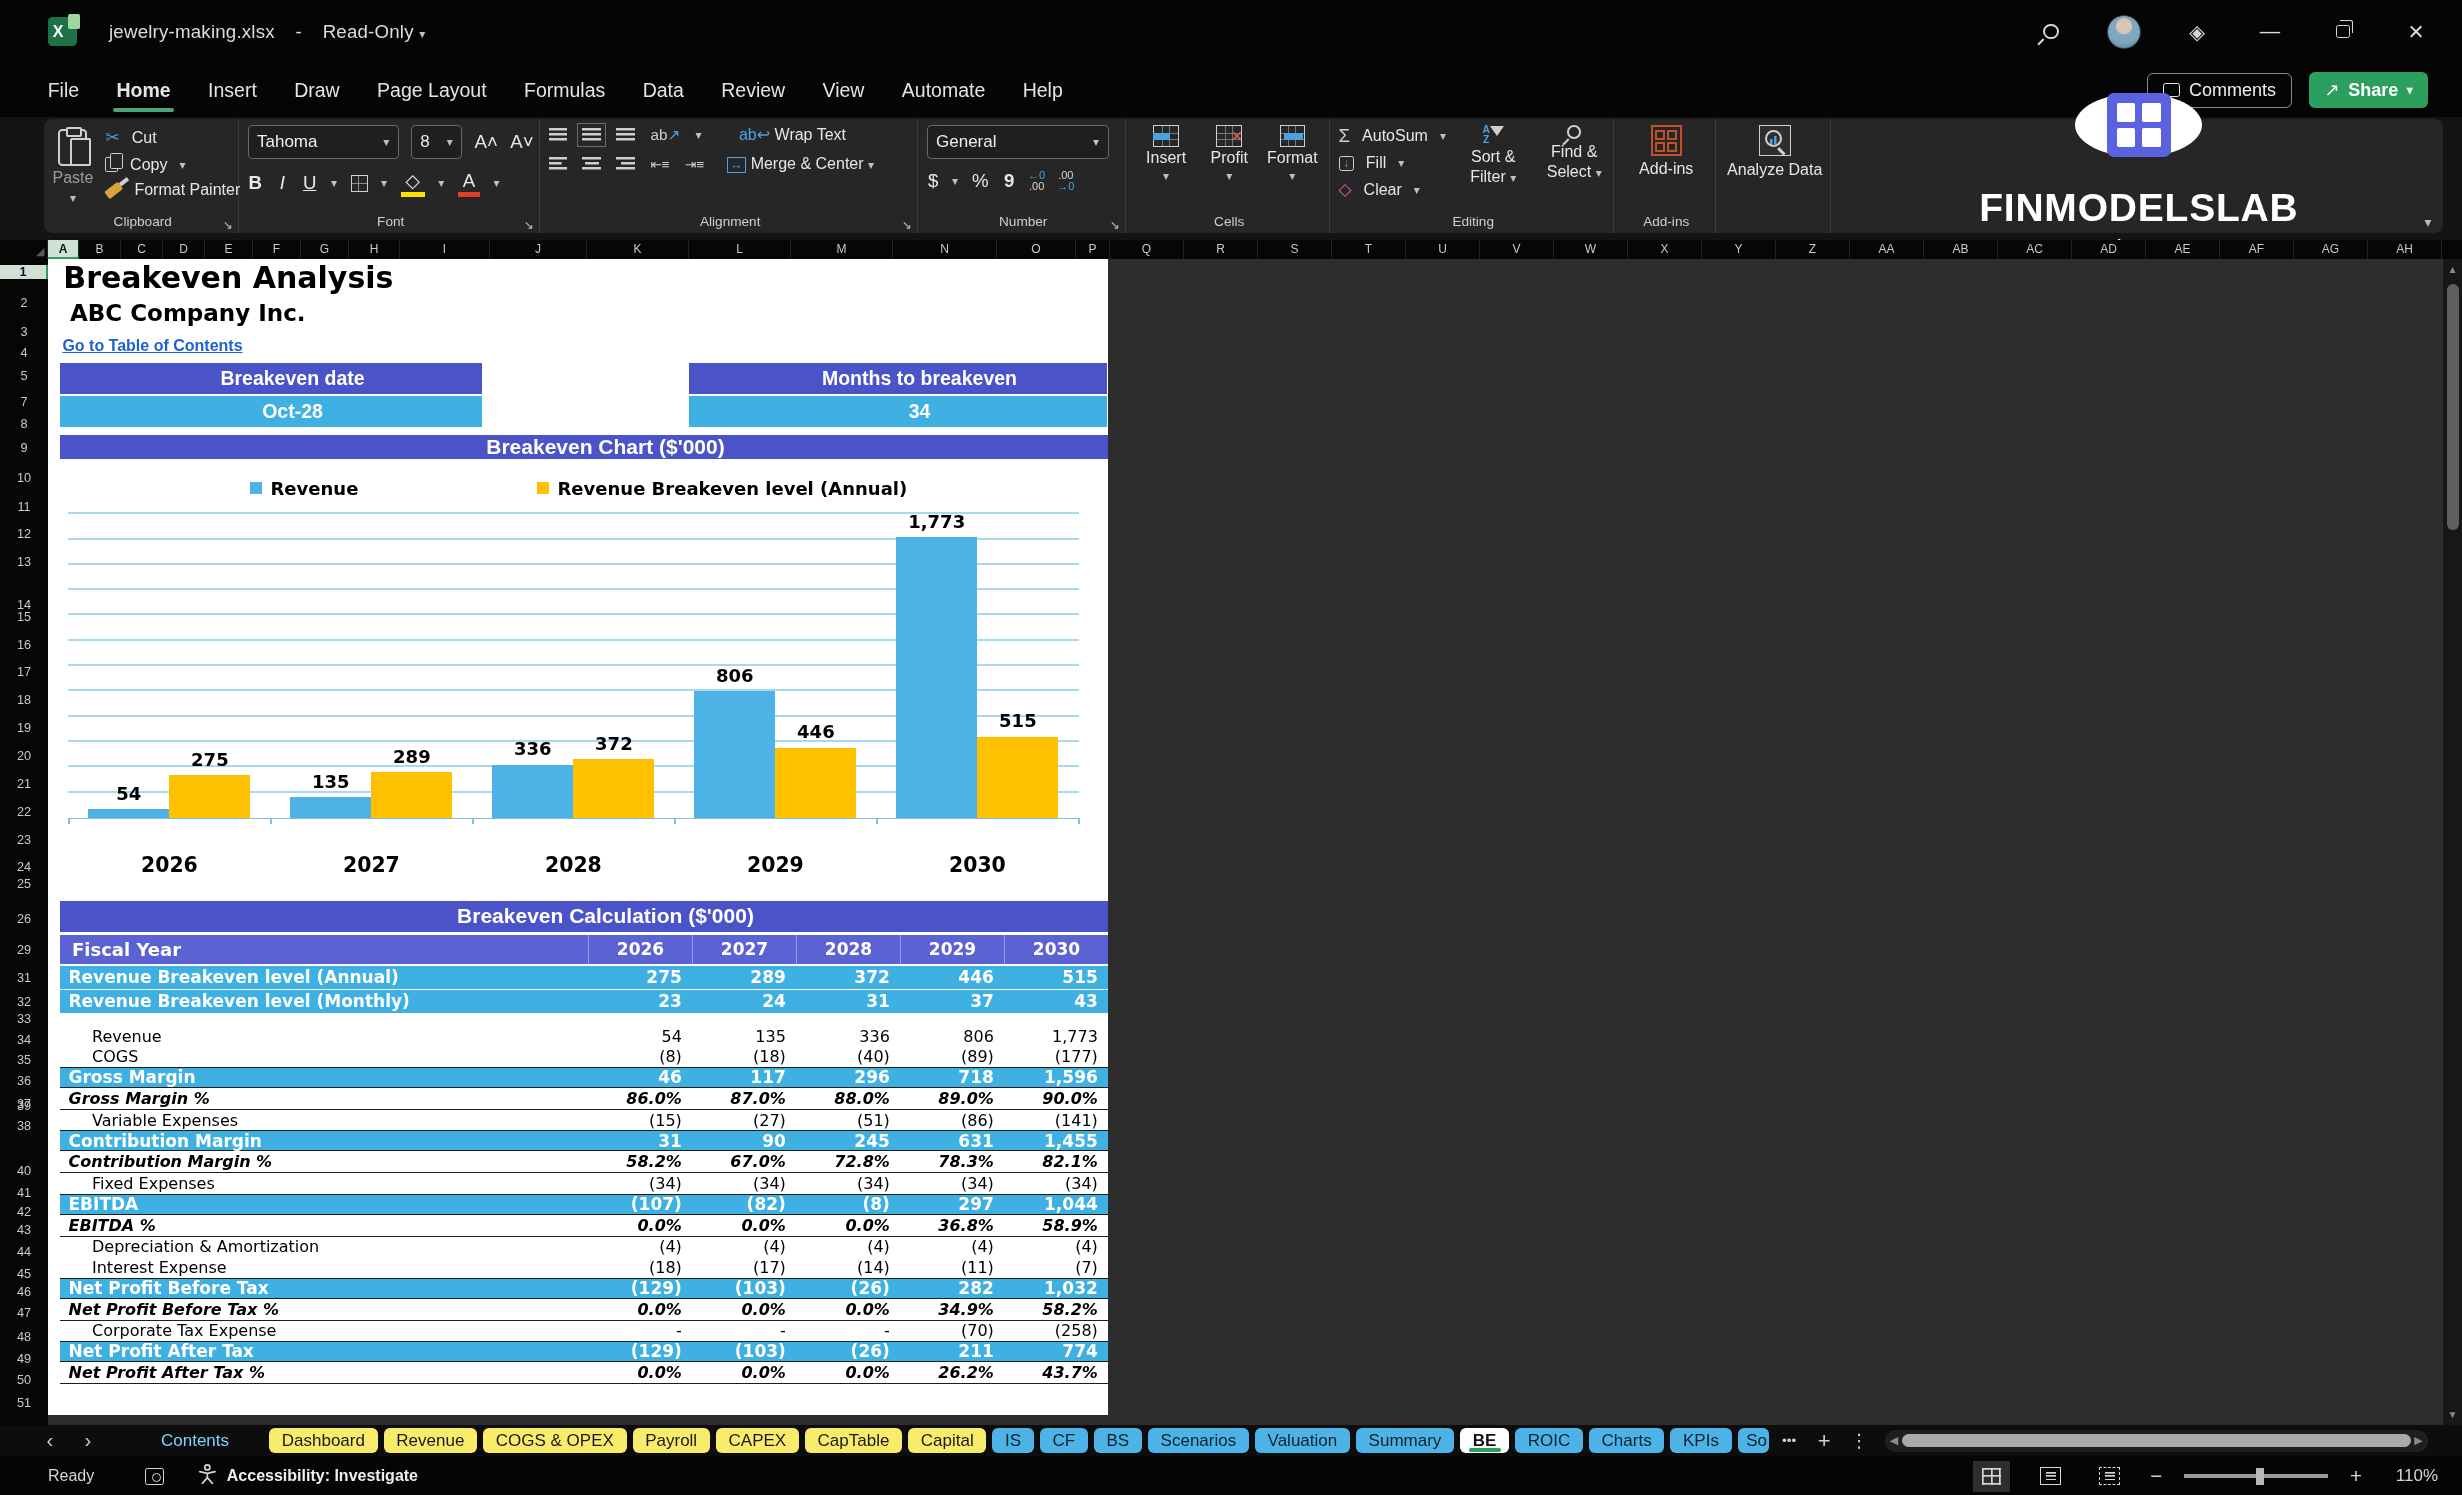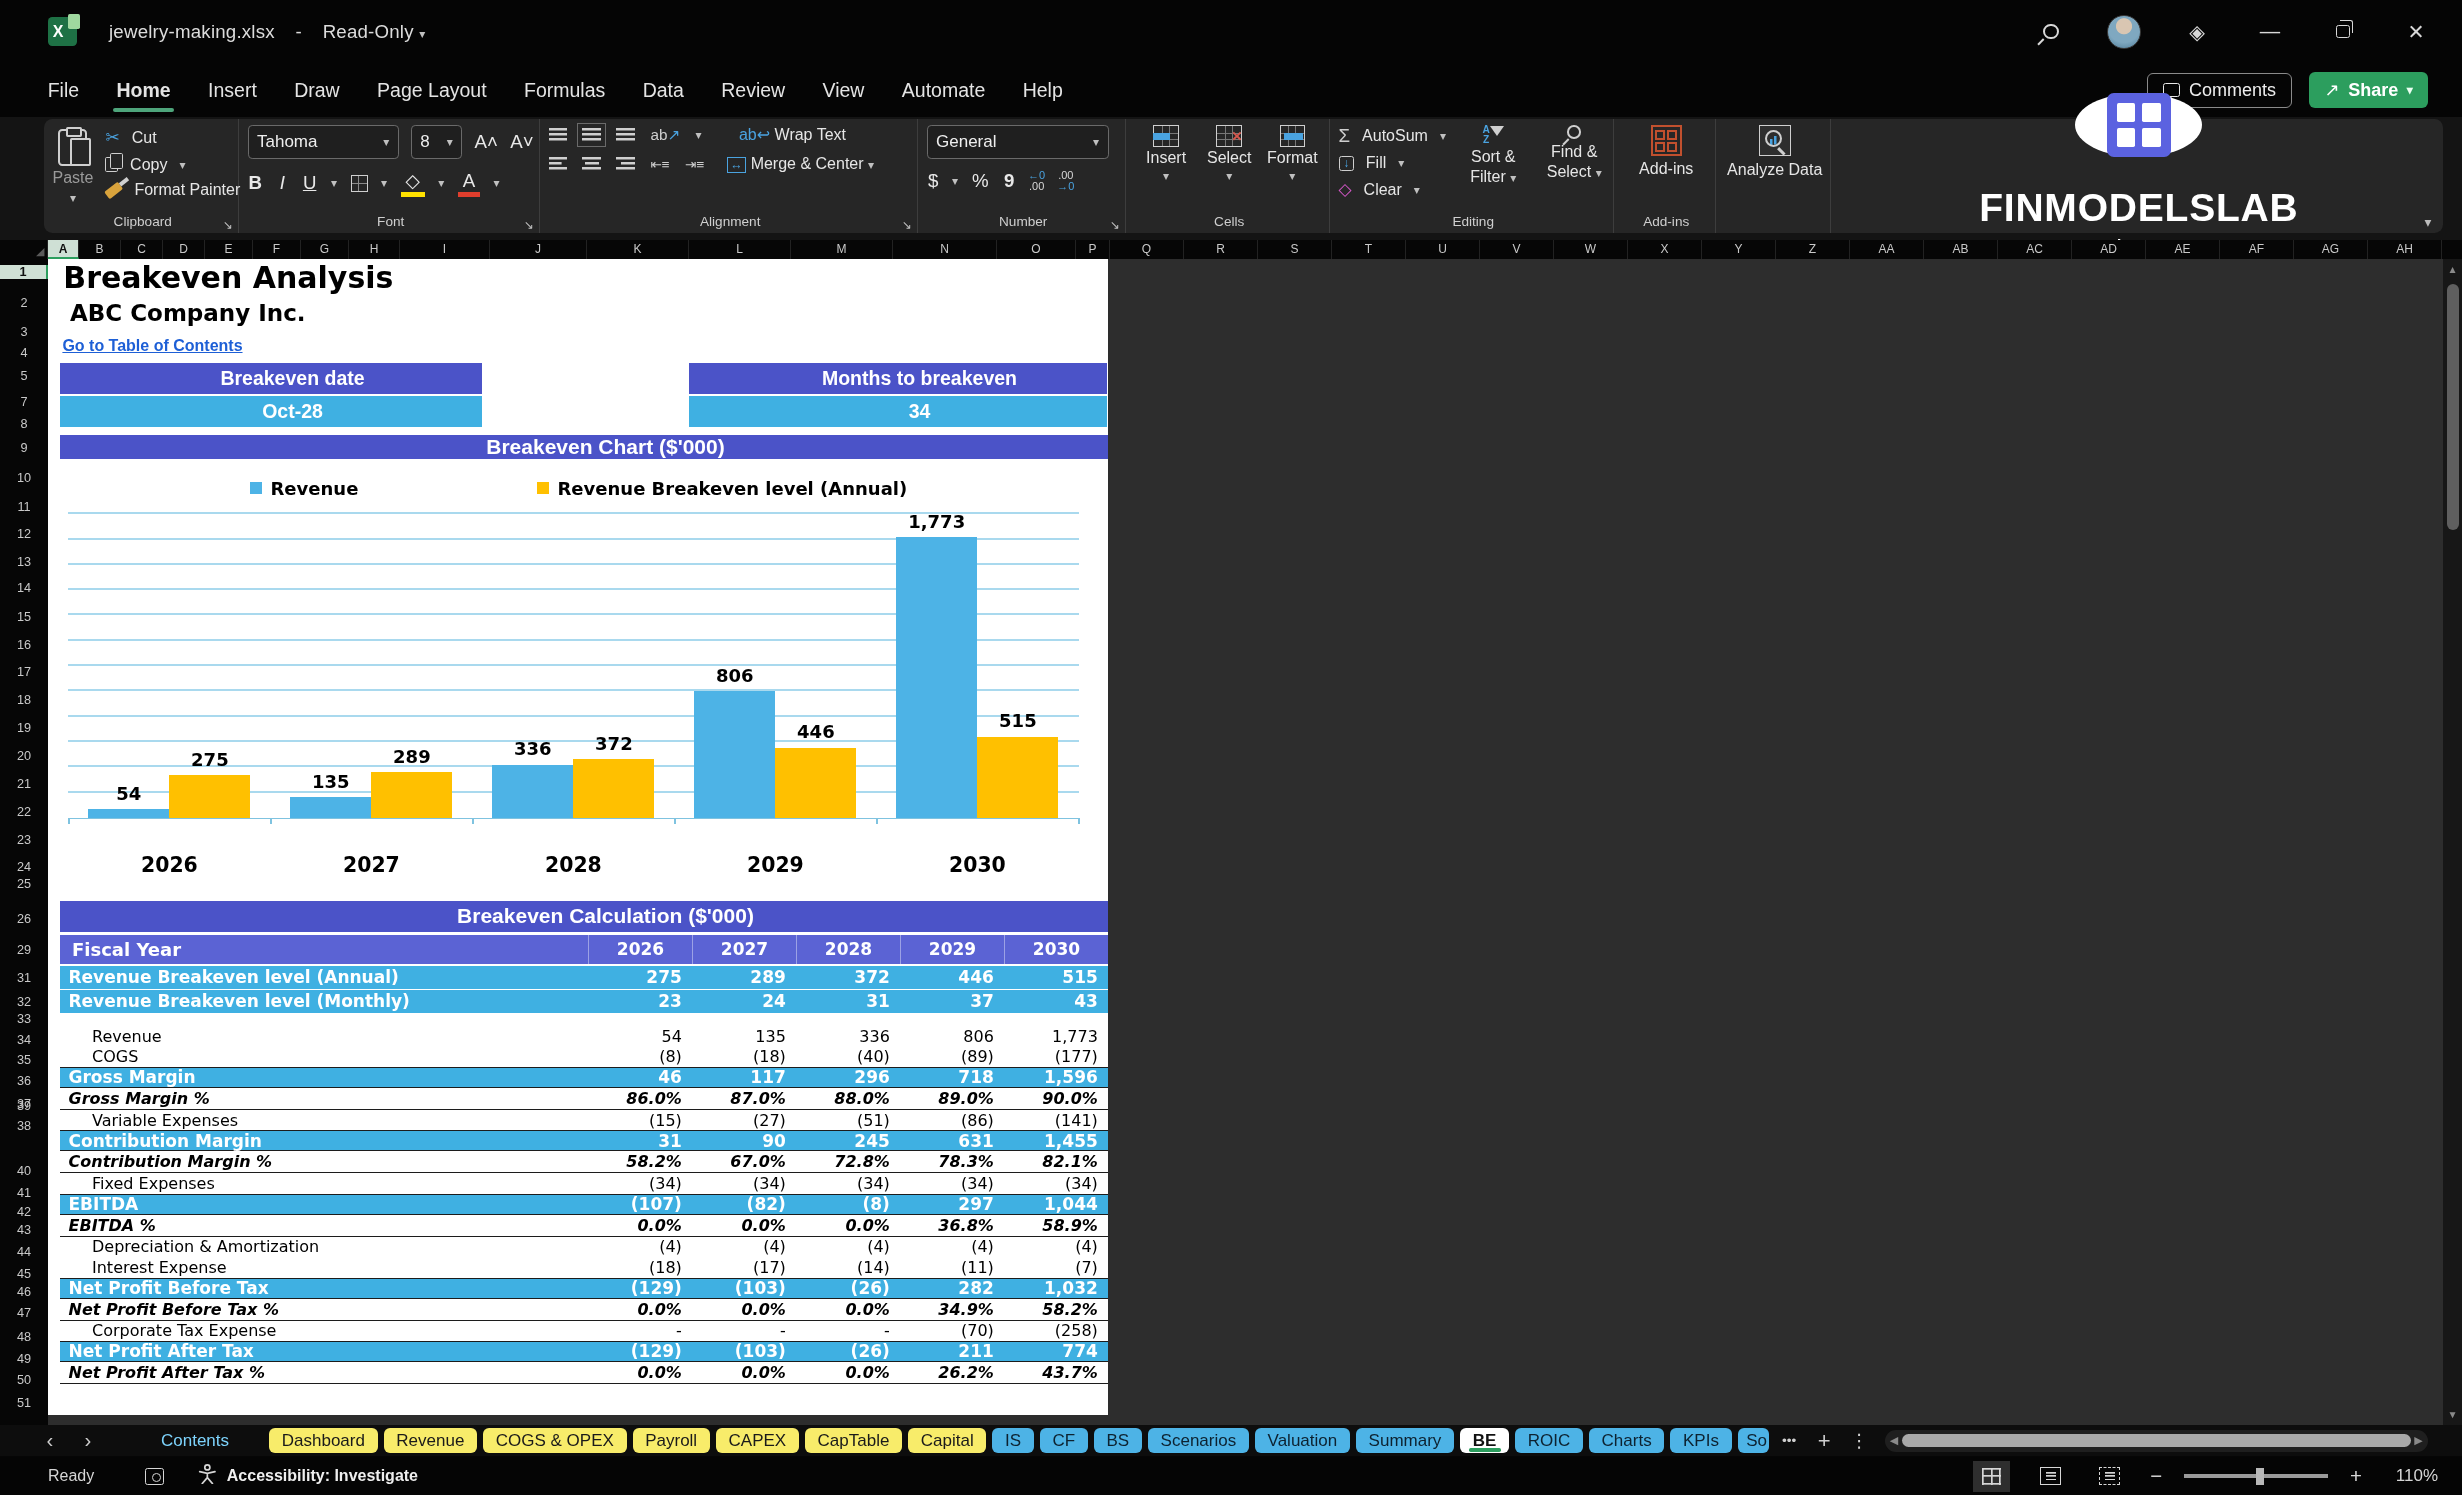--- a/index.html
+++ b/index.html
@@ -343,21 +343,21 @@
 
   <div class="rgroup" style="width:204px;">
     <div class="rrow" style="gap:0;">
       <div class="cells-btn">
             <span class="cells-ic ins"></span>
             <span class="btn-lbl">Insert</span>
             <span class="caret">▾</span>
           </div>
       <div class="cells-btn">
             <span class="cells-ic del"></span>
-            <span class="btn-lbl">Select</span>
+            <span class="btn-lbl">Profit</span>
             <span class="caret">▾</span>
           </div>
       <div class="cells-btn">
             <span class="cells-ic fmt"></span>
             <span class="btn-lbl">Format</span>
             <span class="caret">▾</span>
           </div>
     </div>
     <div class="rgroup-label">Cells</div>
   </div>
@@ -483,21 +483,21 @@
         <div class="rownum" style="top: 66px;">3</div>
         <div class="rownum" style="top: 87px;">4</div>
         <div class="rownum" style="top: 110px;">5</div>
         <div class="rownum" style="top: 136px;">7</div>
         <div class="rownum" style="top: 158px;">8</div>
         <div class="rownum" style="top: 182px;">9</div>
         <div class="rownum" style="top: 212px;">10</div>
         <div class="rownum" style="top: 241px;">11</div>
         <div class="rownum" style="top: 268px;">12</div>
         <div class="rownum" style="top: 296px;">13</div>
-        <div class="rownum" style="top: 322px;">14</div>
+        <div class="rownum" style="top: 339px;">14</div>
         <div class="rownum" style="top: 351px;">15</div>
         <div class="rownum" style="top: 379px;">16</div>
         <div class="rownum" style="top: 406px;">17</div>
         <div class="rownum" style="top: 434px;">18</div>
         <div class="rownum" style="top: 462px;">19</div>
         <div class="rownum" style="top: 490px;">20</div>
         <div class="rownum" style="top: 518px;">21</div>
         <div class="rownum" style="top: 546px;">22</div>
         <div class="rownum" style="top: 574px;">23</div>
         <div class="rownum" style="top: 601px;">24</div>

